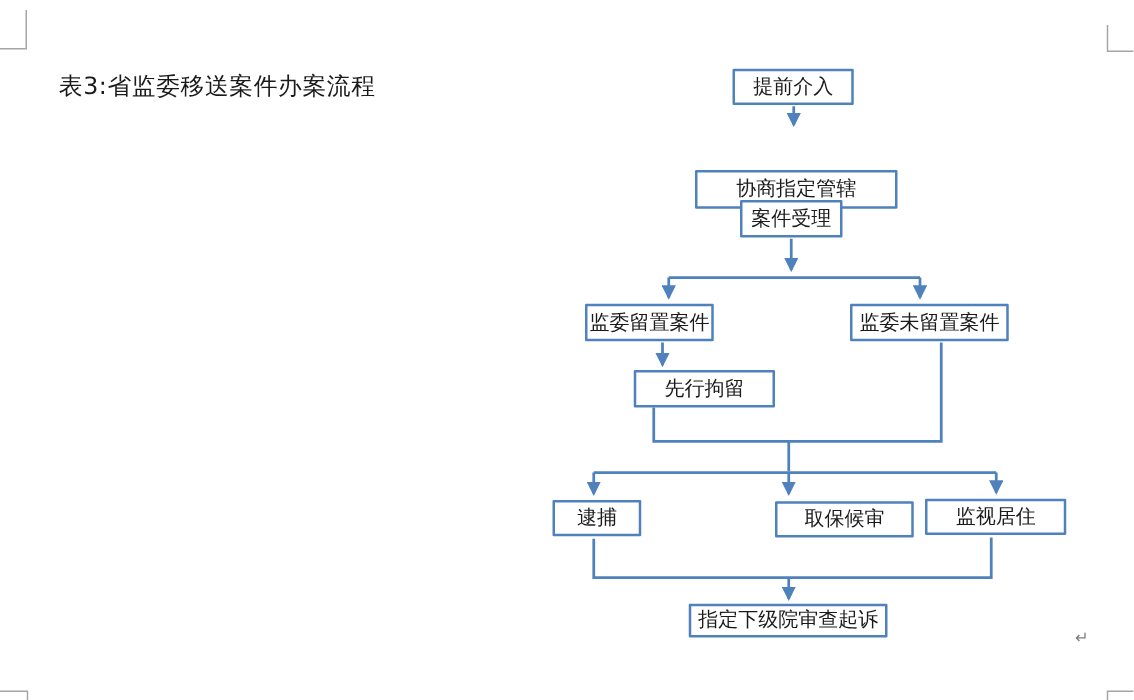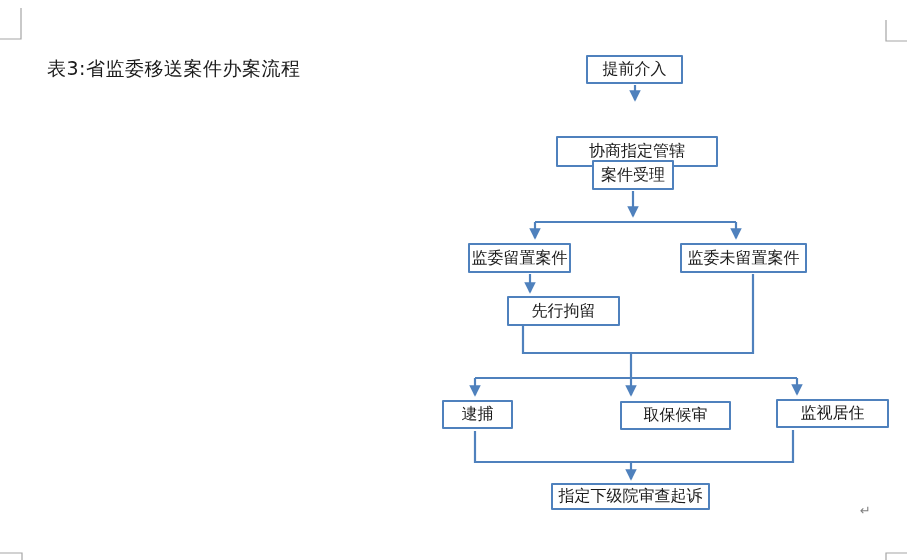--- a/index.html
+++ b/index.html
@@ -46,21 +46,21 @@
     border-radius: 1px;
   }
   .b1  { left: 586px; top: 55px;  width: 97px;  height: 29px; }
   .b2  { left: 556px; top: 104px; width: 162px; height: 31px; margin-top: 32px; }
   .b3  { left: 592px; top: 160px; width: 82px;  height: 30px; }
   .b4  { left: 468px; top: 243px; width: 103px; height: 30px; }
   .b5  { left: 680px; top: 243px; width: 127px; height: 30px; }
   .b6  { left: 468px; top: 296px; width: 113px; height: 30px; margin-left: 39px; }
   .b7  { left: 442px; top: 400px; width: 71px;  height: 29px; font-family: Liberation Serif, serif; }
   .b8  { left: 572px; top: 401px; width: 111px; height: 29px; margin-left: 48px; }
-  .b9  { left: 776px; top: 399px; width: 113px; height: 29px; }
+  .b9  { left: 740px; top: 399px; width: 113px; height: 29px; }
   .b10 { left: 551px; top: 483px; width: 159px; height: 27px; }
   .para-mark {
     position: absolute;
     left: 860px;
     top: 503px;
     font-size: 13px;
     color: #7f7f7f;
   }
 </style>
 </head>

